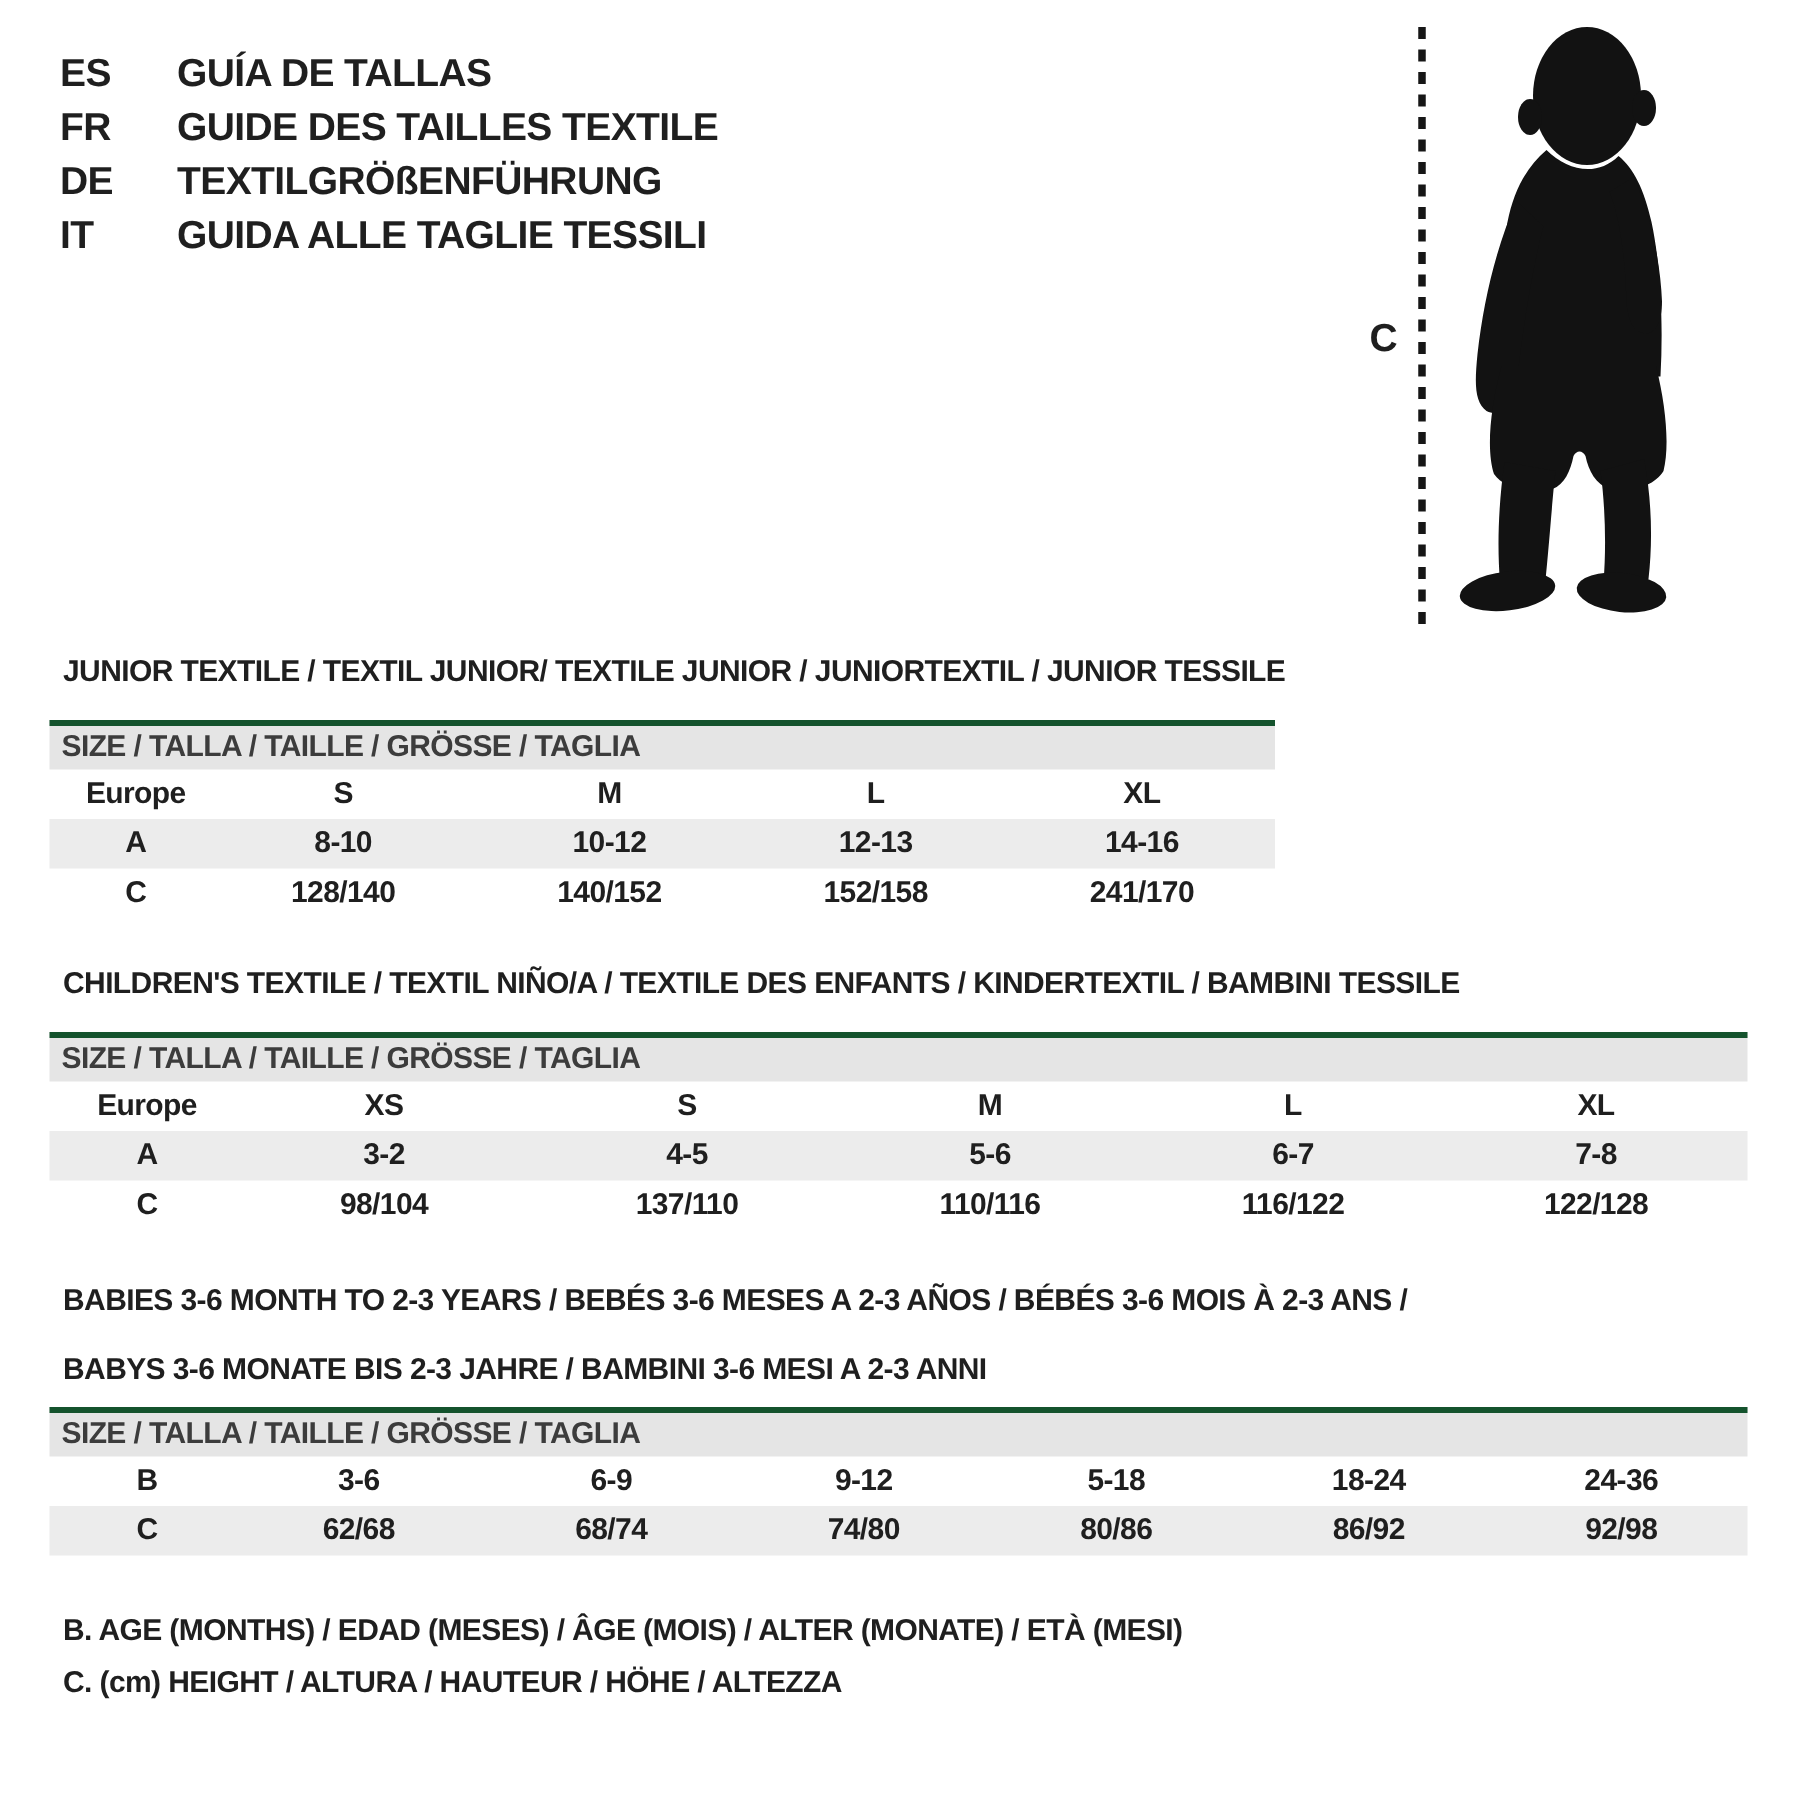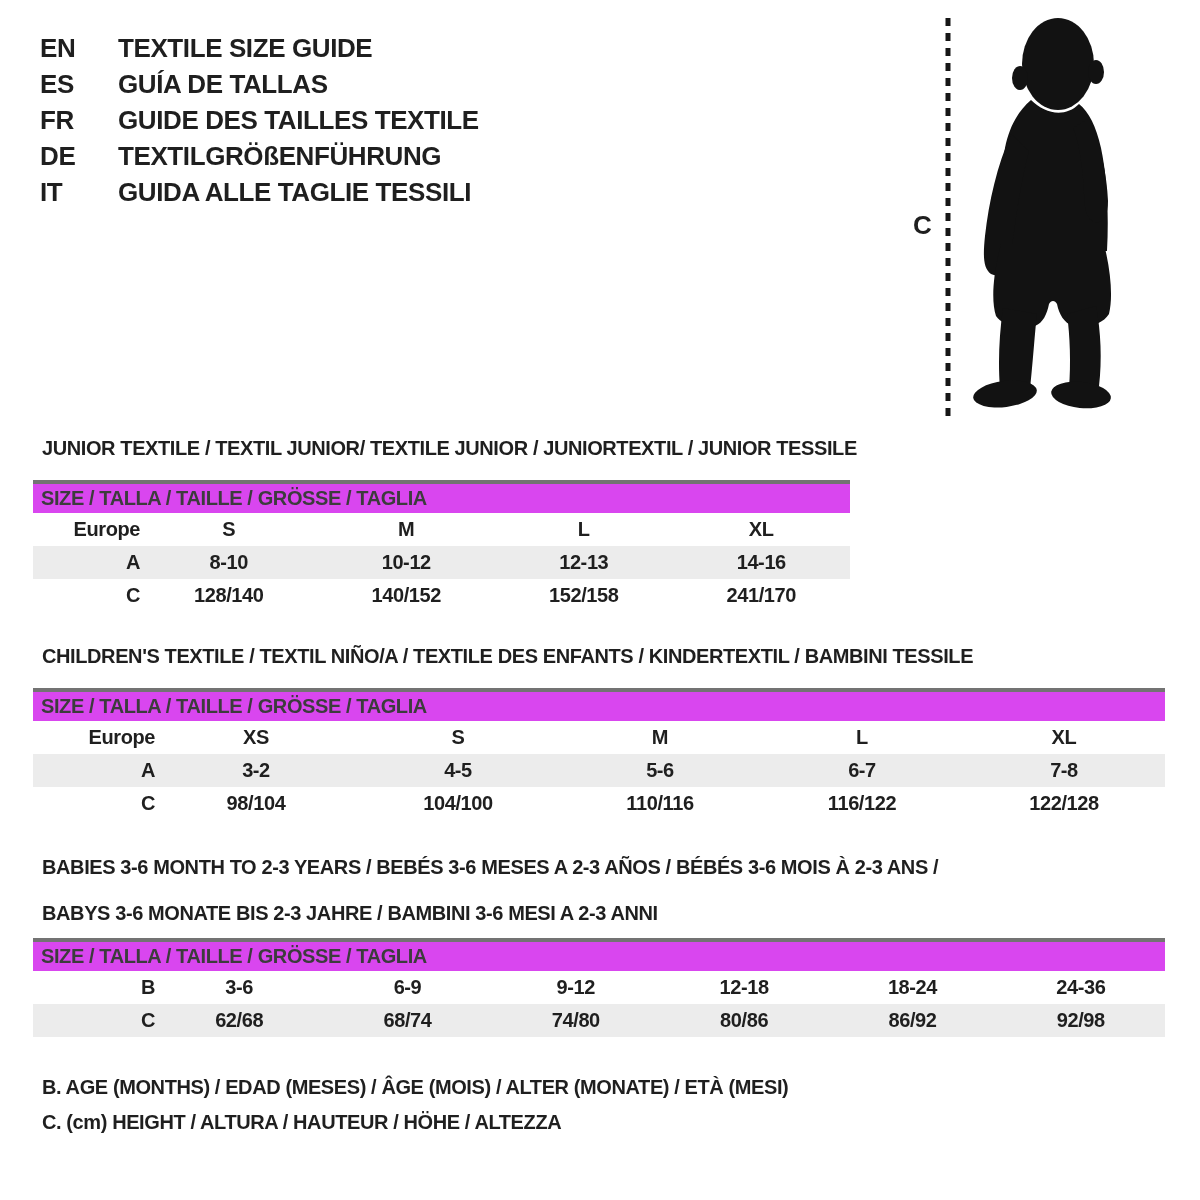--- a/index.html
+++ b/index.html
@@ -28,45 +28,41 @@
   
   .section { position:absolute; }
   .sec-junior { left:33px; top:437px; width:817px; }
   .sec-children { left:33px; top:645px; width:1132px; }
   .sec-babies { left:33px; top:850px; width:1132px; }
 
   .section-title { font-size:20px; line-height:22px; margin:0 0 21px 9px; white-space:nowrap; }
   .section-title.multi { line-height:34px; margin-bottom:12px; }
 
   .size-bar {
-    height:29px; background:#d946ef; border-top:4px solid #737373;
+    height:29px; background:#e5e5e5; border-top:4px solid #14532d;
     display:flex; align-items:center; padding-left:8px;
     font-size:20px; color:#3c3c3c; white-space:nowrap;
   }
   .trow { display:flex; align-items:center; height:33px; font-size:20px; }
   .trow.stripe { background:#ececec; }
   .tcell { text-align:center; }
-  .label-col { flex:0 0 122px; text-align:right; padding-left:8px; box-sizing:border-box; }
+  .label-col { flex:0 0 122px; text-align:center; padding-left:8px; box-sizing:border-box; }
   .label-col.junior { flex:0 0 107px; }
   .val-col { flex:1; }
 
   
   .legend { position:absolute; left:42px; top:1070px; }
   .legend-row { font-size:20px; line-height:35px; white-space:nowrap; }
 </style>
 </head>
 <body>
 
 <div class="canvas">
 
   <div class="lang-block">
-    <div class="lang-row">
-      <span class="lang-code">EN</span>
-      <span class="lang-title">TEXTILE SIZE GUIDE</span>
-    </div>
     <div class="lang-row">
       <span class="lang-code">ES</span>
       <span class="lang-title">GUÍA DE TALLAS</span>
     </div>
     <div class="lang-row">
       <span class="lang-code">FR</span>
       <span class="lang-title">GUIDE DES TAILLES TEXTILE</span>
     </div>
     <div class="lang-row">
       <span class="lang-code">DE</span>
@@ -142,39 +138,39 @@
         <span class="tcell label-col">A</span>
         <span class="tcell val-col">3-2</span>
         <span class="tcell val-col">4-5</span>
         <span class="tcell val-col">5-6</span>
         <span class="tcell val-col">6-7</span>
         <span class="tcell val-col">7-8</span>
       </div>
       <div class="trow">
         <span class="tcell label-col">C</span>
         <span class="tcell val-col">98/104</span>
-        <span class="tcell val-col">104/100</span>
+        <span class="tcell val-col">137/110</span>
         <span class="tcell val-col">110/116</span>
         <span class="tcell val-col">116/122</span>
         <span class="tcell val-col">122/128</span>
       </div>
     </div>
   </div>
 
   <div class="section sec-babies">
     <div class="section-title multi">BABIES 3-6 MONTH TO 2-3 YEARS / BEBÉS 3-6 MESES A 2-3 AÑOS / BÉBÉS 3-6 MOIS À 2-3 ANS /</div>
     <div class="section-title multi" style="margin-bottom:8px;">BABYS 3-6 MONATE BIS 2-3 JAHRE / BAMBINI 3-6 MESI A 2-3 ANNI</div>
     <div>
       <div class="size-bar">SIZE / TALLA / TAILLE / GRÖSSE / TAGLIA</div>
       <div class="trow">
         <span class="tcell label-col">B</span>
         <span class="tcell val-col">3-6</span>
         <span class="tcell val-col">6-9</span>
         <span class="tcell val-col">9-12</span>
-        <span class="tcell val-col">12-18</span>
+        <span class="tcell val-col">5-18</span>
         <span class="tcell val-col">18-24</span>
         <span class="tcell val-col">24-36</span>
       </div>
       <div class="trow stripe">
         <span class="tcell label-col">C</span>
         <span class="tcell val-col">62/68</span>
         <span class="tcell val-col">68/74</span>
         <span class="tcell val-col">74/80</span>
         <span class="tcell val-col">80/86</span>
         <span class="tcell val-col">86/92</span>

